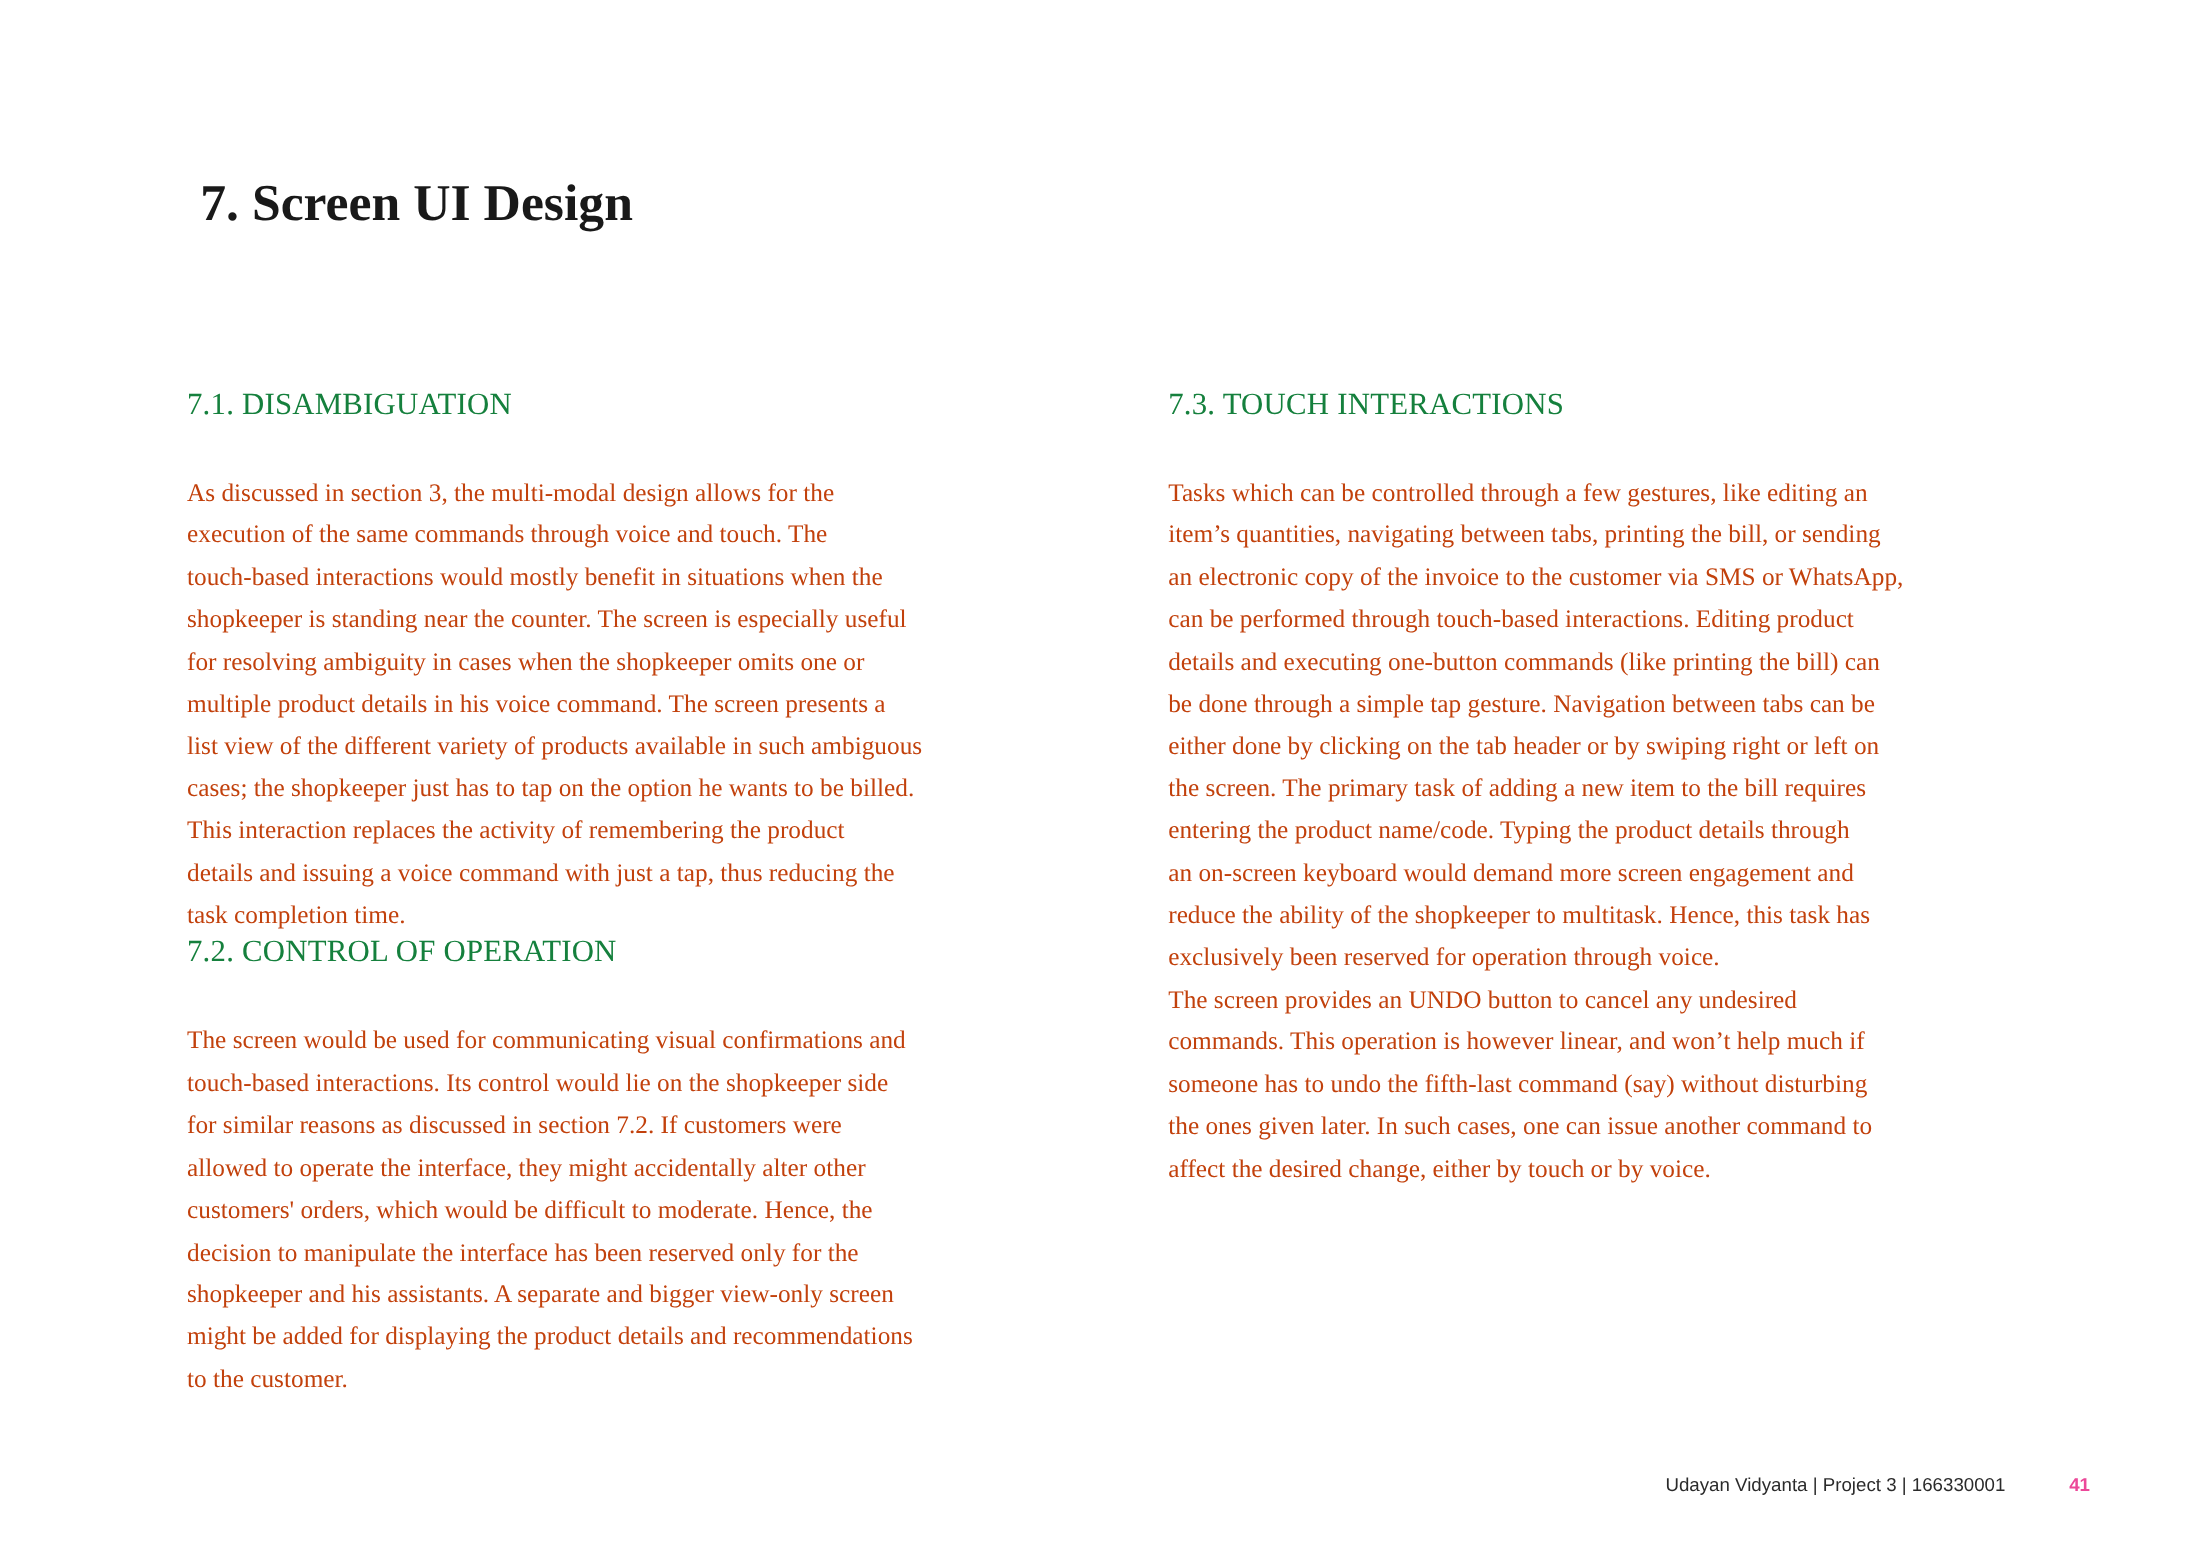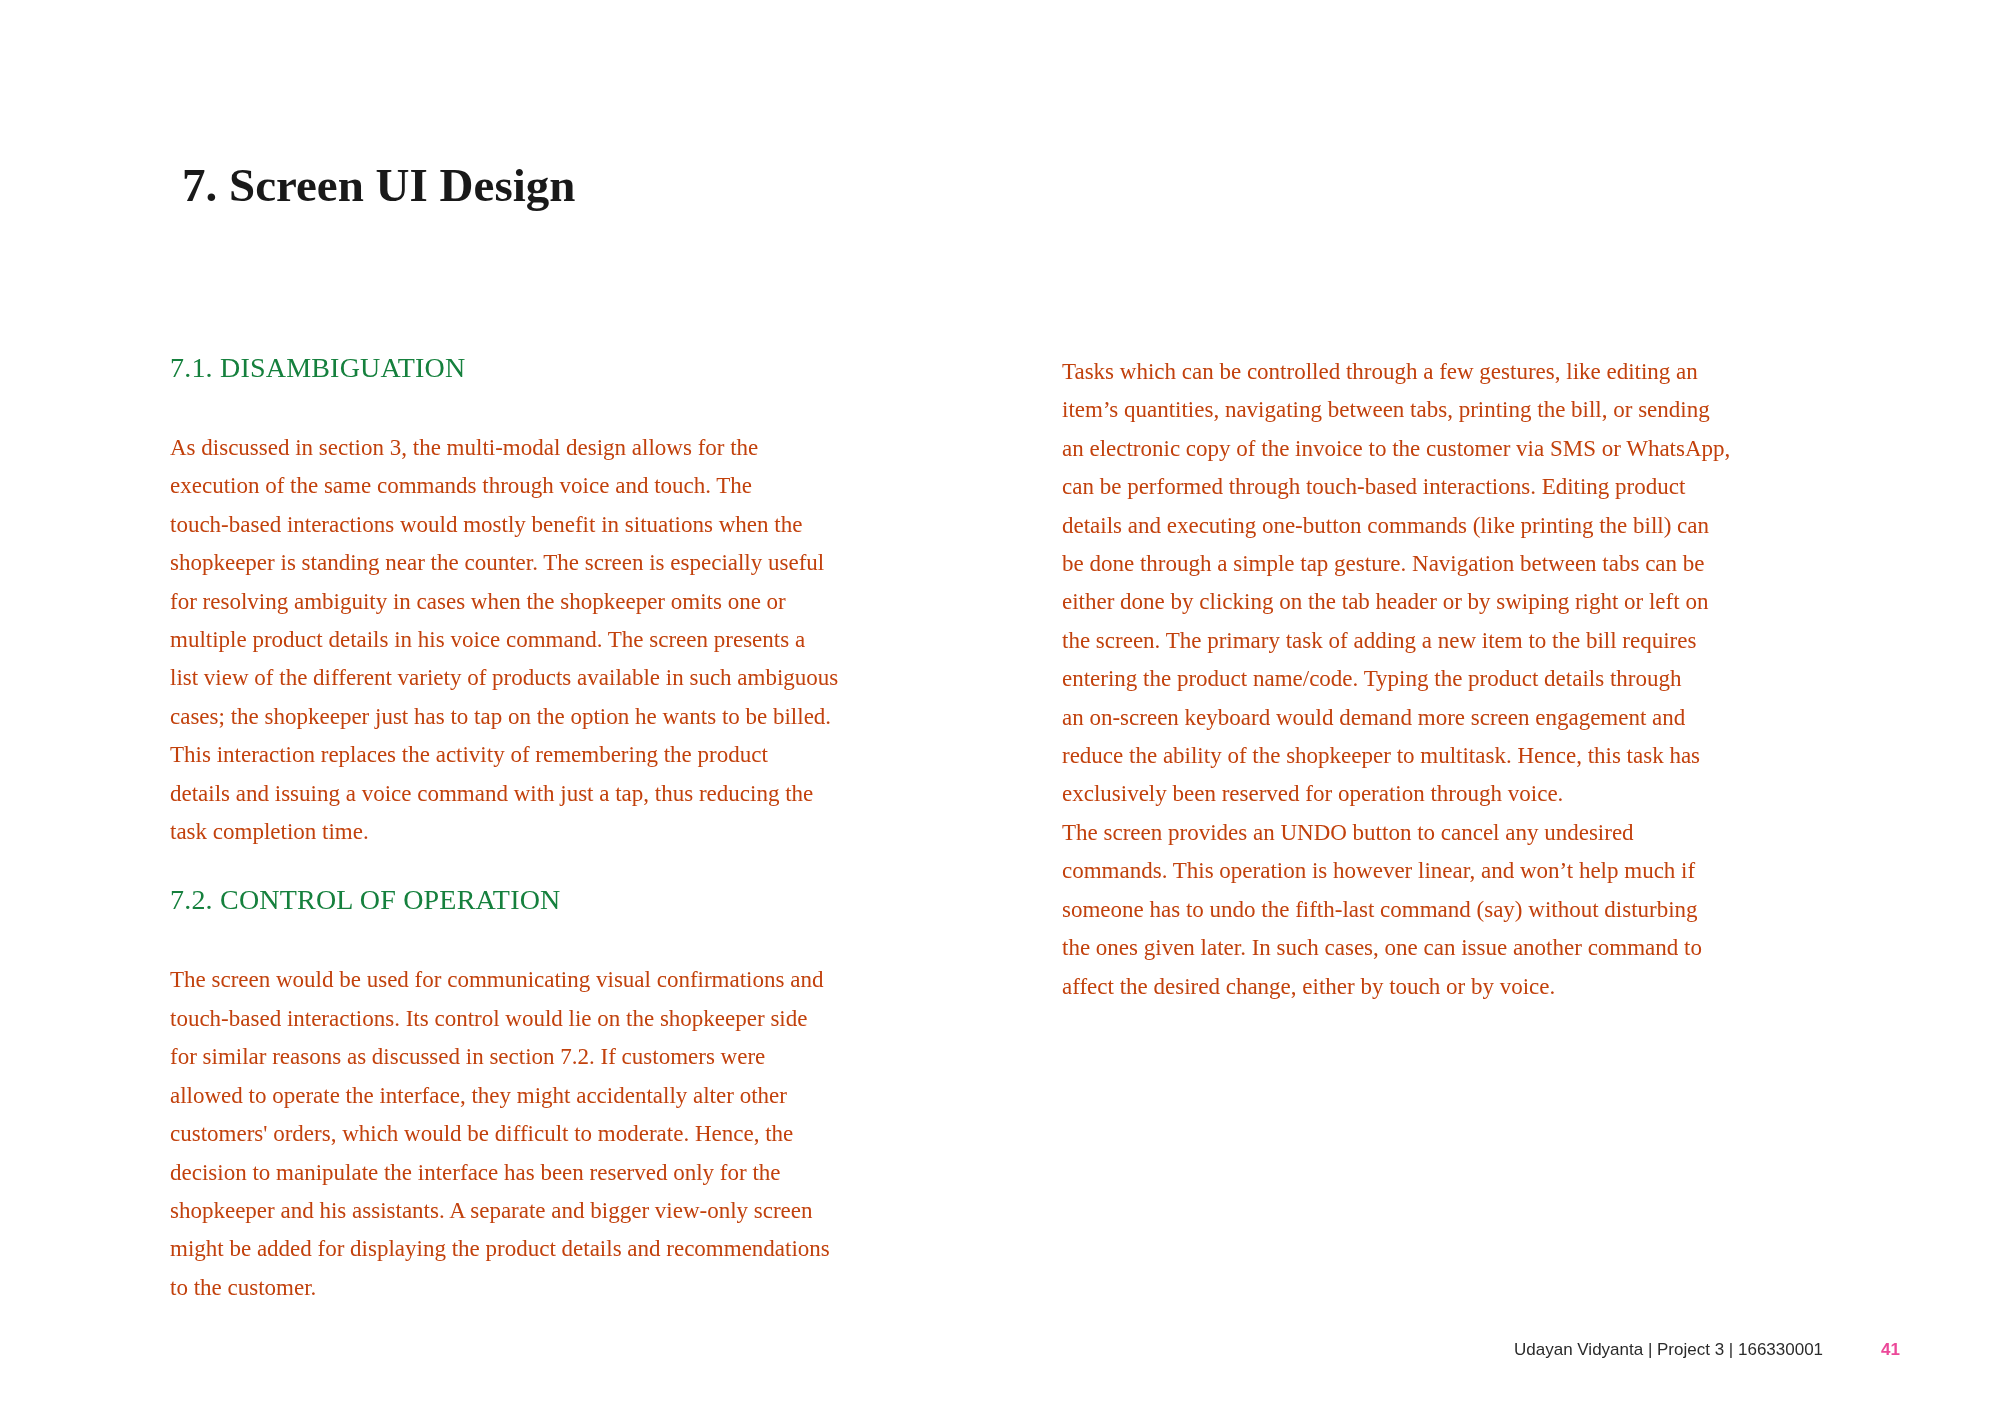--- a/index.html
+++ b/index.html
@@ -37,21 +37,20 @@
   .col-right { left: 1062px; }
   .section-heading {
     margin: 0 0 46px 0;
     font-size: 28px;
     font-weight: 400;
     line-height: 30px;
     color: #15803d;
     letter-spacing: 0.2px;
   }
   .section + .section .section-heading {
-    margin-top: 34px;
   }
   .section-body {
     margin: 0;
     font-size: 23px;
     line-height: 38.4px;
     color: #c2410c;
     white-space: pre;
     letter-spacing: 0px;
   }
   .footer {
@@ -101,20 +100,21 @@
 customers' orders, which would be difficult to moderate. Hence, the
 decision to manipulate the interface has been reserved only for the
 shopkeeper and his assistants. A separate and bigger view-only screen
 might be added for displaying the product details and recommendations
 to the customer.</p>
     </div>
   </div>
 
   <div class="col col-right">
     <div class="section">
+      <h2 class="section-heading">7.3. TOUCH INTERACTIONS</h2>
       <p class="section-body">Tasks which can be controlled through a few gestures, like editing an
 item’s quantities, navigating between tabs, printing the bill, or sending
 an electronic copy of the invoice to the customer via SMS or WhatsApp,
 can be performed through touch-based interactions. Editing product
 details and executing one-button commands (like printing the bill) can
 be done through a simple tap gesture. Navigation between tabs can be
 either done by clicking on the tab header or by swiping right or left on
 the screen. The primary task of adding a new item to the bill requires
 entering the product name/code. Typing the product details through
 an on-screen keyboard would demand more screen engagement and

